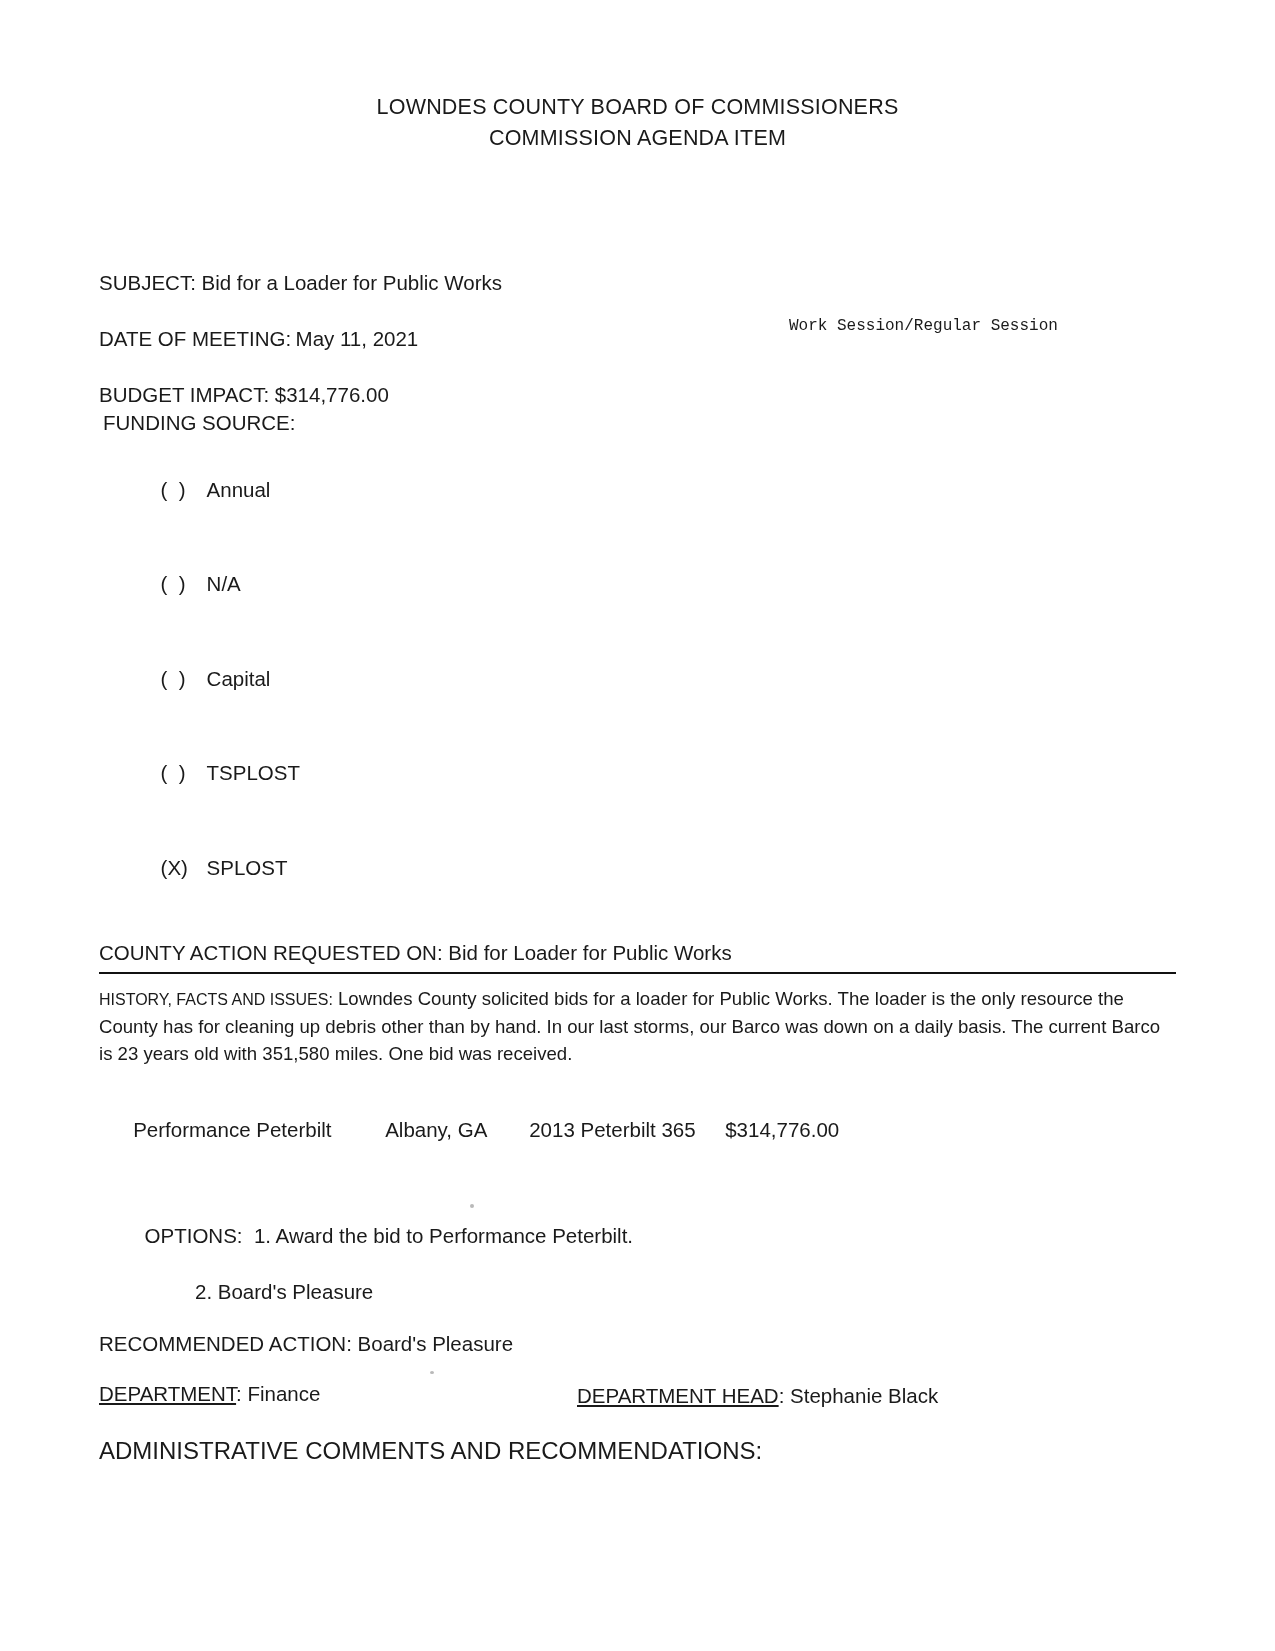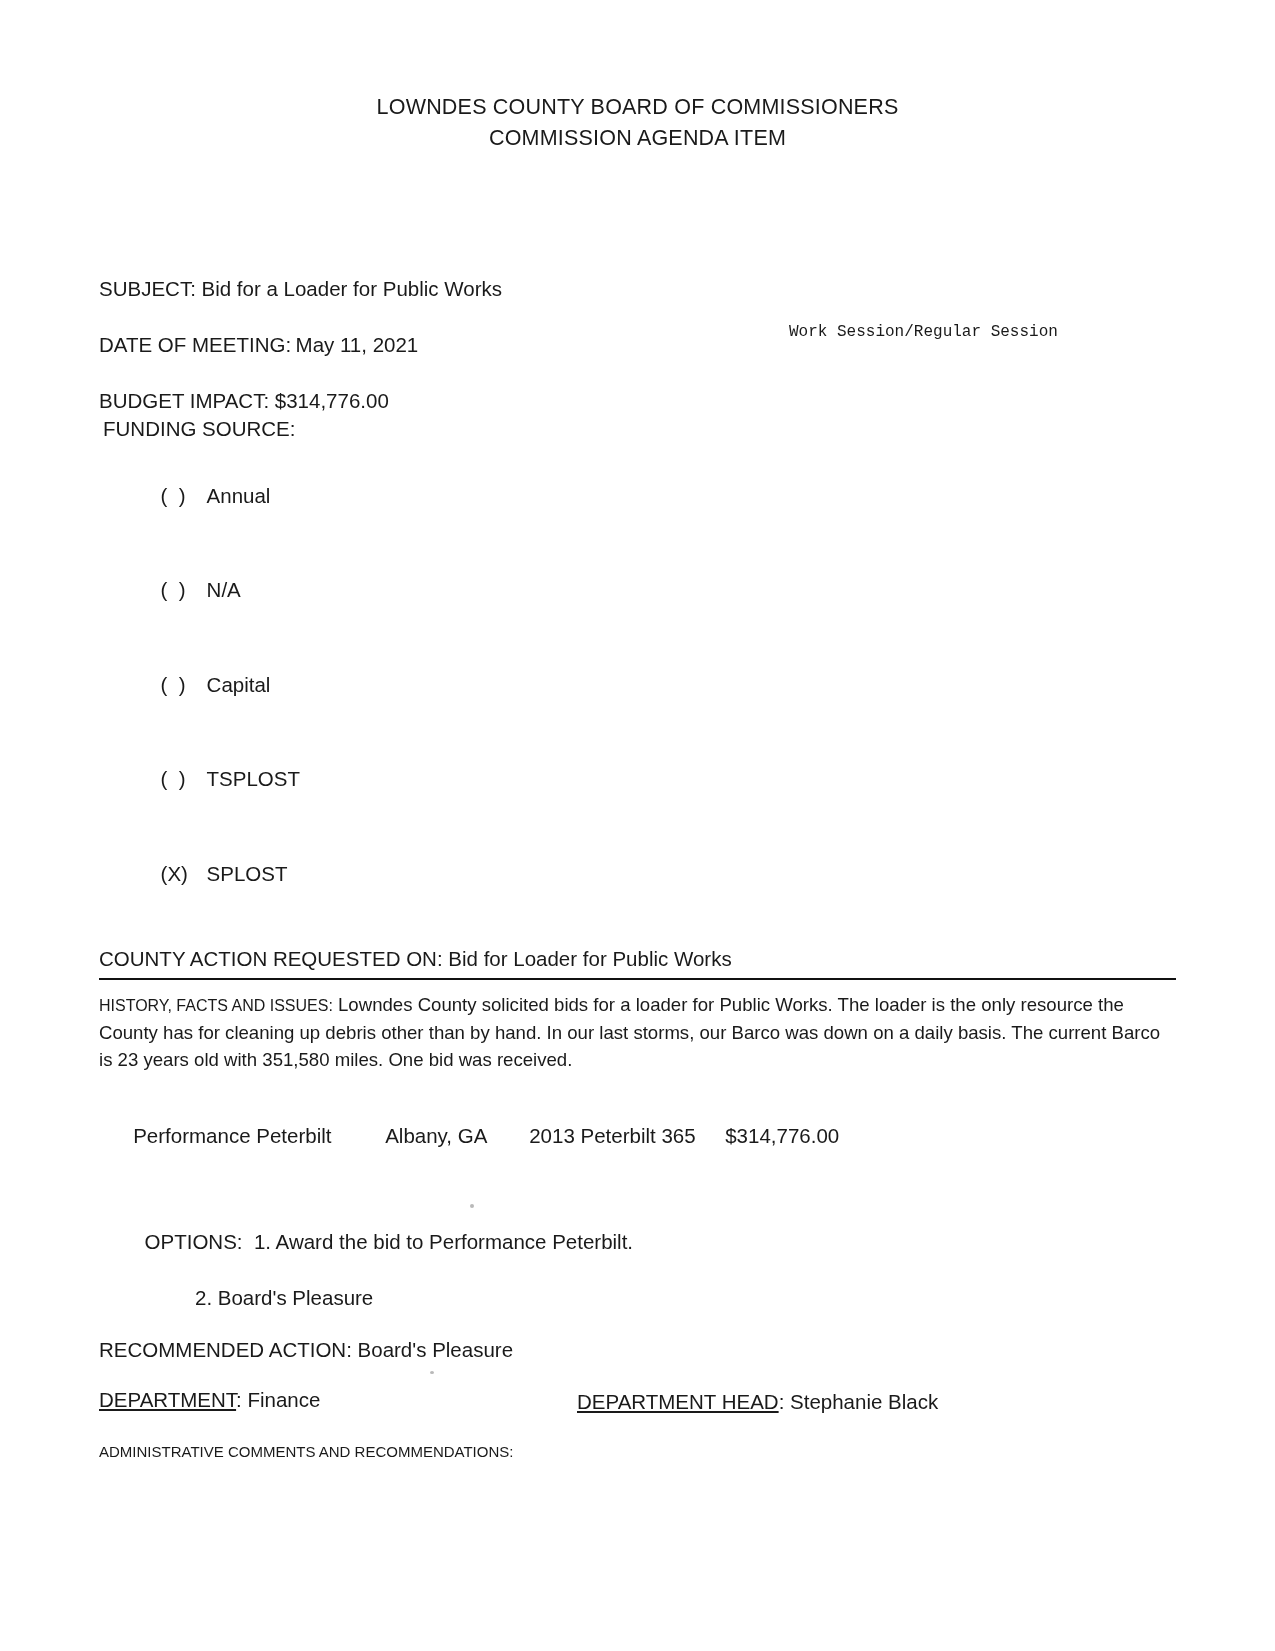--- a/index.html
+++ b/index.html
@@ -35,21 +35,21 @@
     position: absolute;
     left: 99px;
     right: 99px;
     top: 178px;
   }
   .line {
     font-size: 20.5px;
     line-height: 26px;
   }
   .row-subject {
-    margin-top: 6px;
+    margin-top: 0px;
   }
   .row-date-wrap {
     position: relative;
     margin-top: 30px;
     height: 26px;
   }
   .session-label {
     position: absolute;
     left: 690px;
     top: -9px;
@@ -108,21 +108,21 @@
   .row-recommended { margin-top: 26px; font-size: 20.5px; }
   .dept-row {
     position: relative;
     margin-top: 26px;
     height: 28px;
     font-size: 20.5px;
   }
   .dept-left { position: absolute; left: 0; top: 0; }
   .dept-right { position: absolute; left: 478px; top: 2px; }
   .u { text-decoration: underline; text-underline-offset: 2px; }
-  .row-admin { margin-top: 27px; font-size: 15px; }
+  .row-admin { margin-top: 27px; font-size: 24px; }
   .speck {
     position: absolute;
     background: #b9b9b9;
     border-radius: 50%;
   }
   .speck1 { left: 470px; top: 1112px; width: 4px; height: 4px; }
   .speck2 { left: 430px; top: 1279px; width: 4px; height: 3px; }
 </style>
 </head>
 <body>

